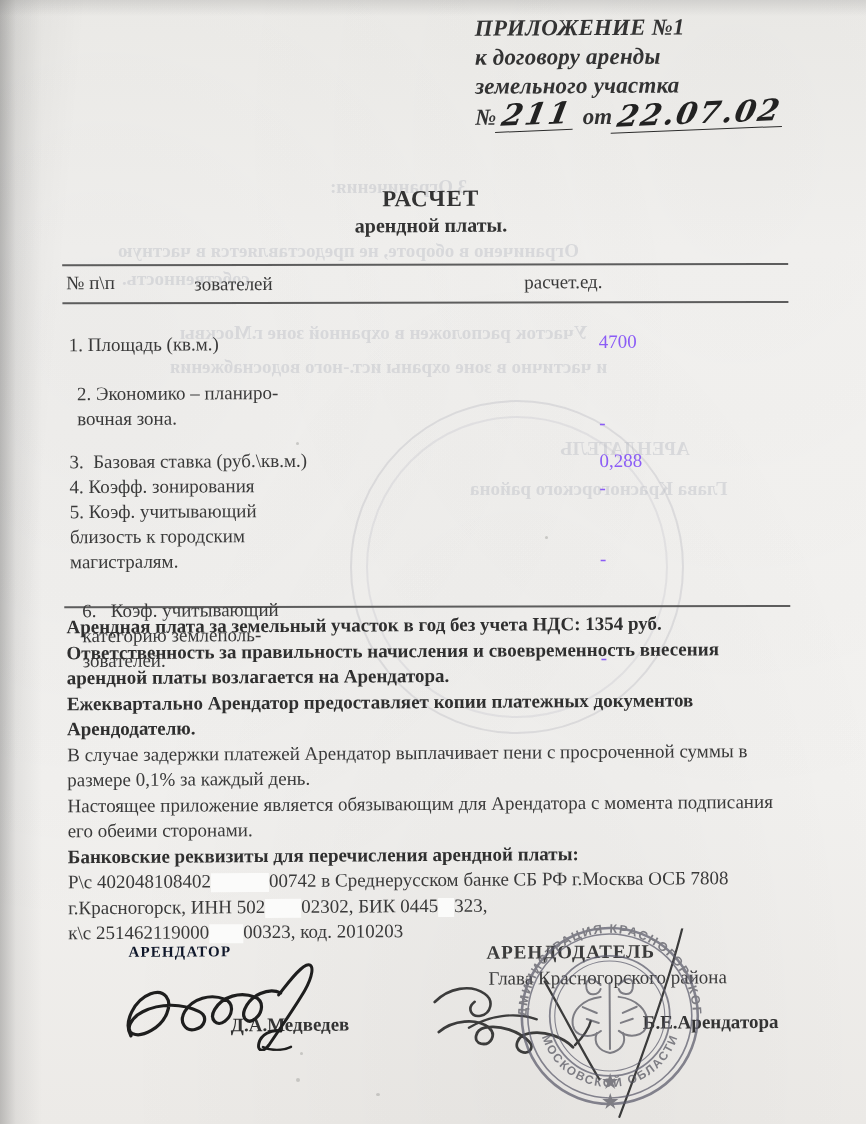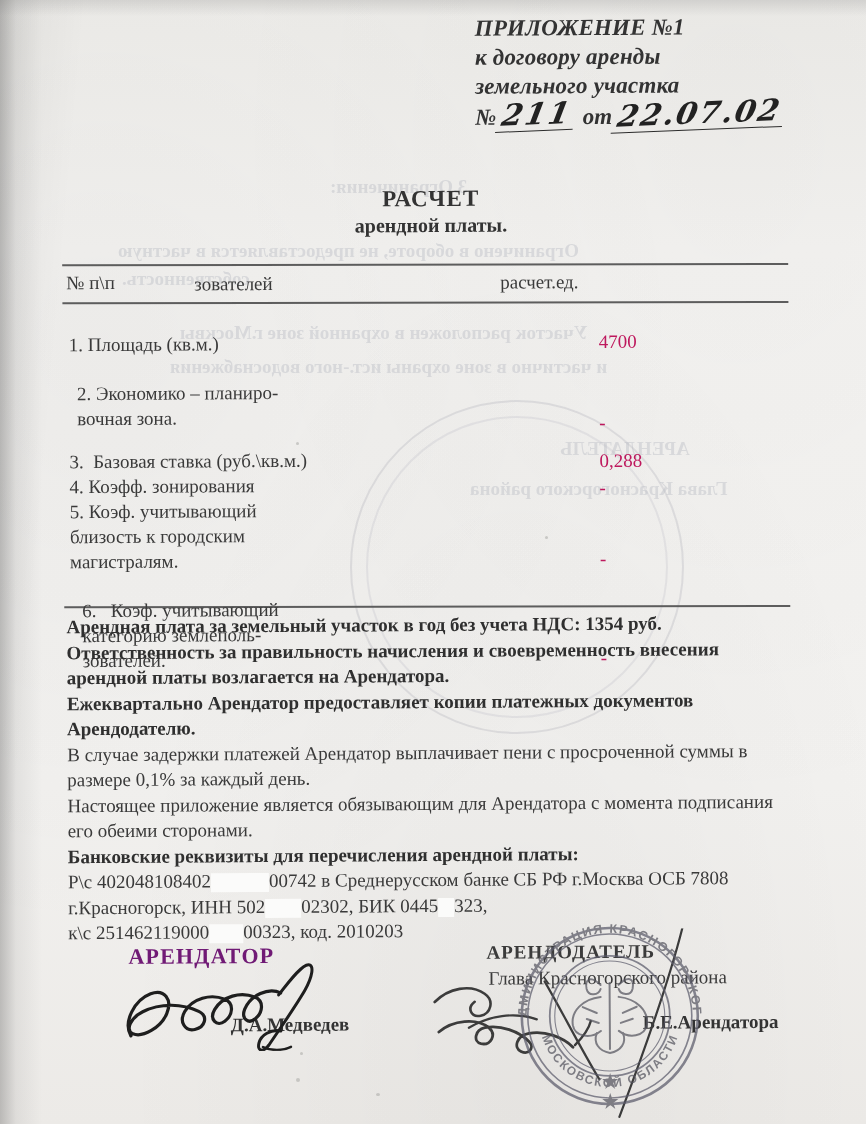--- a/index.html
+++ b/index.html
@@ -144,38 +144,38 @@
   #thead {
     position: absolute;
     top: 270px;
     left: 0; right: 0;
     height: 26px;
     font-size: 19px;
     color: #3a3a3a;
   }
   #th-num  { position: absolute; left: 68px;  top: 0; }
   #th-ind  { position: absolute; left: 196px; top: 2px; }
-  #th-unit { position: absolute; left: 502px; top: 2px; }
+  #th-unit { position: absolute; left: 526px; top: 2px; }
 
   
   #rows {
     position: absolute;
     top: 330px;
     left: 0; right: 0;
     font-size: 19px;
     line-height: 25px;
     color: #3a3a3a;
   }
   .row { position: relative; }
   .row .label { display: block; white-space: pre-line; }
   .row .value {
     position: absolute;
     left: 600px;
     font-size: 19px;
-    color: #be185d;
+    color: #8b5cf6;
   }
   .row .value.dash { font-size: 19px; }
 
   
   #body-text {
     position: absolute;
     left: 66px;
     top: 612px;
     width: 724px;
     font-size: 19px;
@@ -189,23 +189,23 @@
   .redact {
     display: inline-block;
     background: #fbfbfa;
     vertical-align: middle;
   }
 
   
   #sig-left-title {
     position: absolute;
     left: 126px; top: 942px;
-    font-weight: bold; font-size: 22px;
+    font-weight: bold; font-size: 15px;
     letter-spacing: 1.2px;
-    color: #701a75;
+    color: #0f172a;
   }
   #sig-left-name {
     position: absolute;
     left: 228px; top: 1013px;
     font-weight: bold; font-size: 19px;
     color: #333;
   }
   #sig-right-title {
     position: absolute;
     left: 484px; top: 942px;

